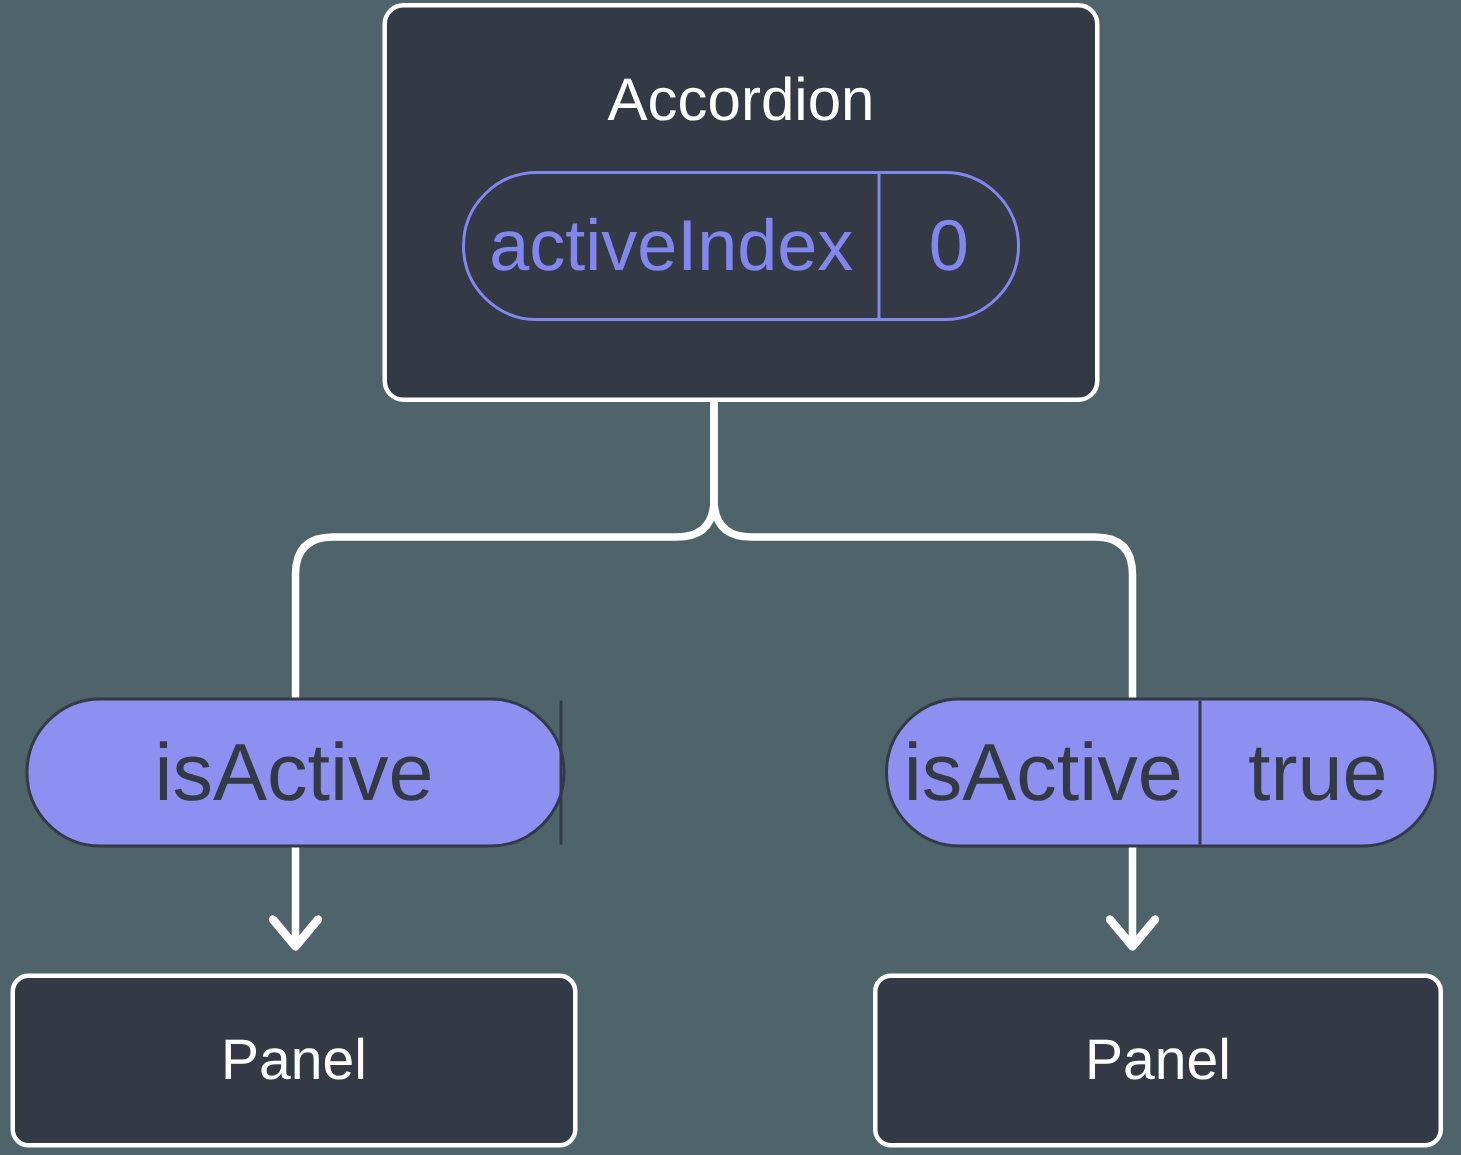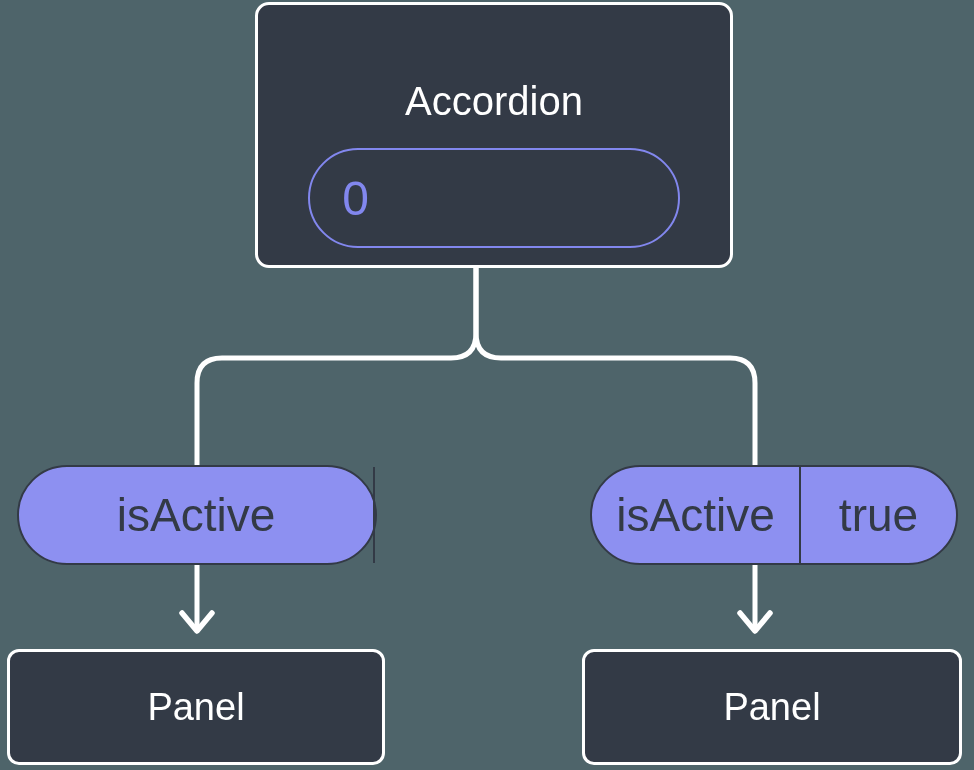--- a/index.html
+++ b/index.html
@@ -51,21 +51,21 @@
 
   .root-node {
     left: 255px;
     top: 2px;
     width: 478px;
     height: 266px;
     border-radius: 14px;
     display: flex;
     flex-direction: column;
     align-items: center;
-    padding-top: 72px;
+    padding-top: 38px;
   }
 
   .root-title {
     color: var(--title-text, #ffffff);
     font-size: 40px;
     line-height: 48px;
     font-weight: 500;
   }
 
   .state-pill {
@@ -96,21 +96,21 @@
   .prop-pill {
     position: absolute;
     height: 100px;
     box-sizing: border-box;
     background: var(--pill-fill, #8d90f1);
     border: 2px solid var(--pill-border, #333a46);
     border-radius: 50px;
     display: flex;
     align-items: stretch;
     color: var(--pill-border, #333a46);
-    font-size: 46px;
+    font-size: 54px;
   }
   .prop-pill .cell {
     display: flex;
     align-items: center;
     justify-content: center;
   }
   .prop-pill .name {
     flex: 1;
     border-right: 2px solid var(--pill-border, #333a46);
   }
@@ -159,20 +159,21 @@
     <path class="branch" d="M 476 264 L 476 333 Q 476 358 501 358 L 730 358 Q 755 358 755 383 L 755 467"></path>
     <path class="arrow-line" d="M 197 563 L 197 629"></path>
     <path class="arrow-head" d="M 182 613 L 197 631 L 212 613"></path>
     <path class="arrow-line" d="M 755 563 L 755 629"></path>
     <path class="arrow-head" d="M 740 613 L 755 631 L 770 613"></path>
   </svg>
 
   <div class="node root-node">
     <div class="root-title">Accordion</div>
     <div class="state-pill">
+      <div class="cell name">activeIndex</div>
       <div class="cell value">0</div>
     </div>
   </div>
 
   <div class="prop-pill prop-pill-left">
     <div class="cell name">isActive</div>
   </div>
 
   <div class="prop-pill prop-pill-right">
     <div class="cell name">isActive</div>

